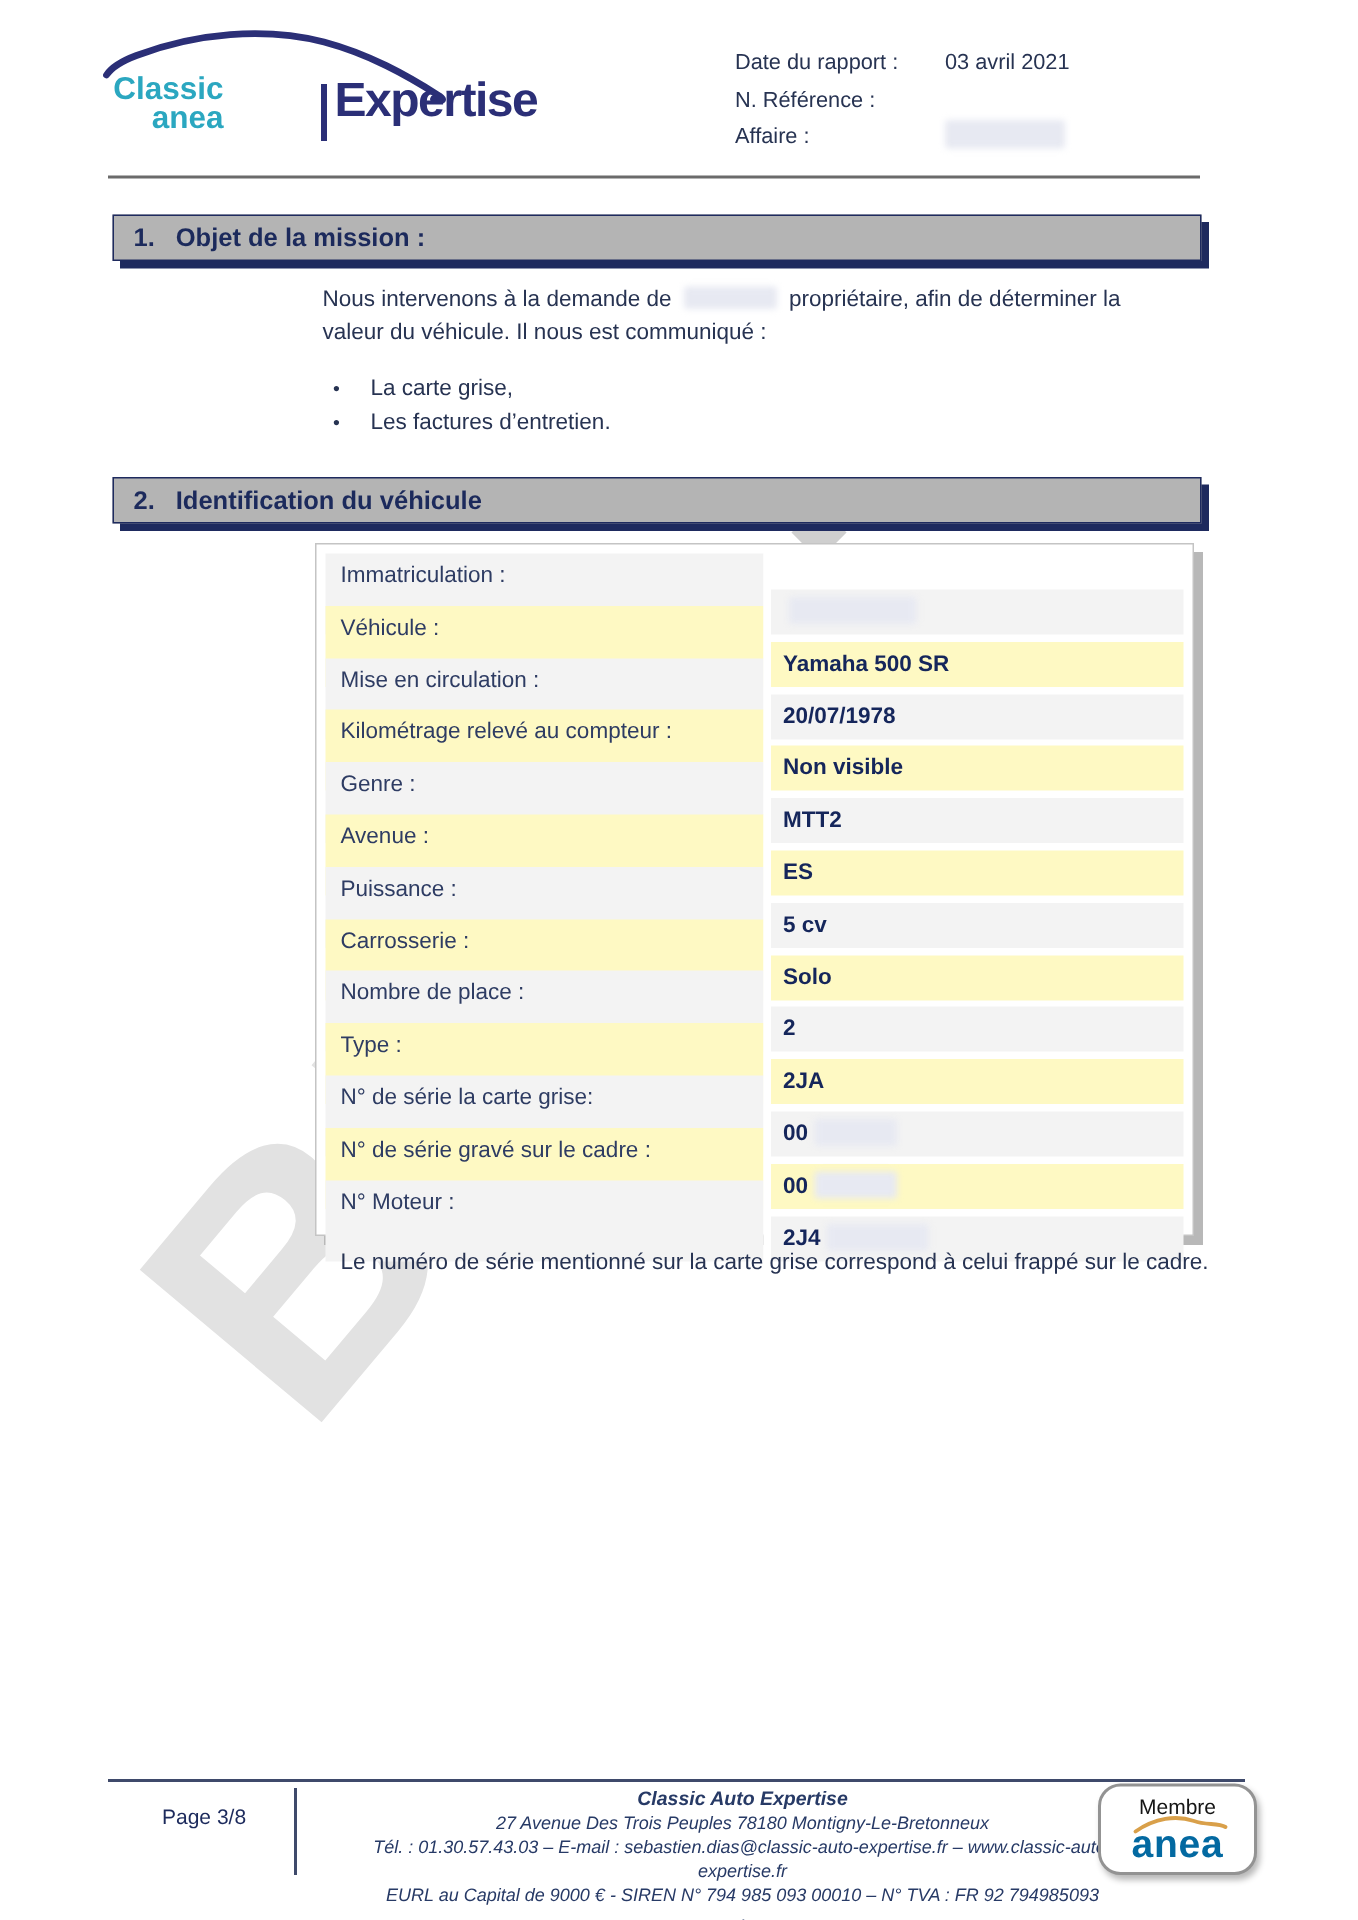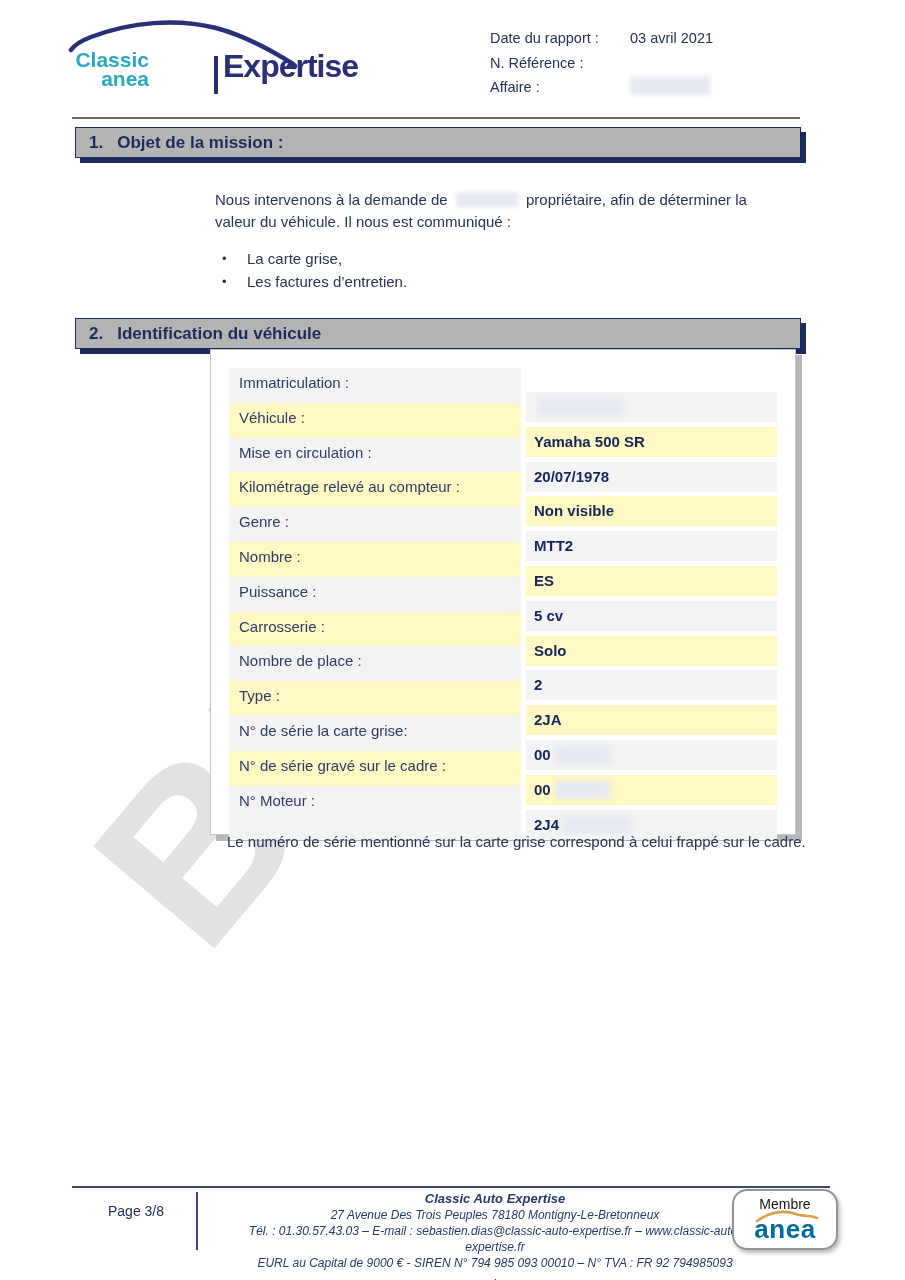--- a/index.html
+++ b/index.html
@@ -16,47 +16,47 @@
 
   
   .logo { position:absolute; left:61px; top:20px; width:250px; height:78px; z-index:2; }
   .logo svg { position:absolute; left:0; top:0; }
   .logo-words { position:absolute; left:10px; top:30px; width:78px; text-align:right; }
   .logo-w1, .logo-w2 { display:block; color:#2ba7c0; font-weight:bold; font-size:21px; line-height:19px; }
   .logo-bar { position:absolute; left:153px; top:36px; width:4px; height:38px; background:#2b2f77; }
   .logo-w3 { position:absolute; left:162px; top:28px; color:#2b2f77; font-weight:bold; font-size:32px; letter-spacing:-1px; }
 
   .meta { position:absolute; left:490px; top:30px; width:330px; z-index:2; }
-  .meta-row { display:flex; height:24.5px; align-items:flex-start; font-size:14.5px; color:#273352; }
+  .meta-row { display:flex; height:24.5px; align-items:center; font-size:14.5px; color:#273352; }
   .meta-label { width:140px; }
   .meta-value { }
   .redact { display:inline-block; background:#e7e9f2; filter:blur(2px); border-radius:2px; }
   .meta-redact { width:80px; height:19px; margin-top:-3px; }
 
   .rule-top { position:absolute; left:72px; top:117px; width:728px; height:2px; background:#6b6b6b; z-index:2; }
 
   
   .section-bar { position:absolute; left:75px; width:726px; height:31px; z-index:2;
     background:#b4b4b4; border:1px solid #1e2a5e; box-shadow:5px 5px 0 #1e2a5e;
     color:#1c2a5c; font-weight:bold; font-size:17px; line-height:29px; padding-left:13px; }
-  #section1 { top:127px; }
+  #section1 { top:143px; }
   #section2 { top:318px; }
   .section-num { display:inline-block; margin-right:14px; }
 
   
   .mission-par { position:absolute; left:215px; top:189px; width:572px; z-index:2;
     font-size:15px; line-height:22px; color:#273352; }
   .inline-redact { width:62px; height:15px; vertical-align:-2px; margin:0 4px; }
   .bullets { position:absolute; left:222px; top:247px; z-index:2; font-size:15px; color:#273352; }
   .bullet-row { display:flex; line-height:23px; }
   .bullet-dot { width:25px; font-size:13px; }
 
   
-  .idtable { position:absolute; left:210px; top:349px; width:586px; z-index:2;
-    background:#ffffff; border:1px solid #c4c4c4; box-shadow:6px 6px 0 #b8b8b8; padding:18px; }
+  .idtable { position:absolute; left:210px; top:362px; width:586px; z-index:2;
+    background:#ffffff; border:1px solid #c4c4c4; box-shadow:6px 6px 0 #b8b8b8; padding:6px; }
   .idrow { display:grid; grid-template-columns:292px 5px 1fr; height:30px; margin-bottom:4.8px; }
   .idrow:last-child { margin-bottom:0; }
   .idrow .cell { line-height:30px; }
   .idrow .gutter { background:#ffffff; }
   .idrow.light .cell { background:#f3f3f3; }
   .idrow.gray  .cell { background:#fef9c3; }
   .id-label { font-size:15px; color:#2e3c63; padding-left:10px; white-space:nowrap; }
   .id-value { font-size:15px; font-weight:bold; color:#15265b; padding-left:8px; white-space:nowrap;margin-top:24px; }
   .id-redact { width:60px; height:18px; vertical-align:-4px; margin-left:4px; }
 
@@ -161,21 +161,21 @@
         <div class="cell id-label">Kilométrage relevé au compteur :</div>
         <div class="gutter"></div>
         <div class="cell id-value"><span>Non visible</span></div>
       </div>
       <div class="idrow light">
         <div class="cell id-label">Genre :</div>
         <div class="gutter"></div>
         <div class="cell id-value"><span>MTT2</span></div>
       </div>
       <div class="idrow gray">
-        <div class="cell id-label">Nombre :</div>
+        <div class="cell id-label">Avenue :</div>
         <div class="gutter"></div>
         <div class="cell id-value"><span>ES</span></div>
       </div>
       <div class="idrow light">
         <div class="cell id-label">Puissance :</div>
         <div class="gutter"></div>
         <div class="cell id-value"><span>5 cv</span></div>
       </div>
       <div class="idrow gray">
         <div class="cell id-label">Carrosserie :</div>

